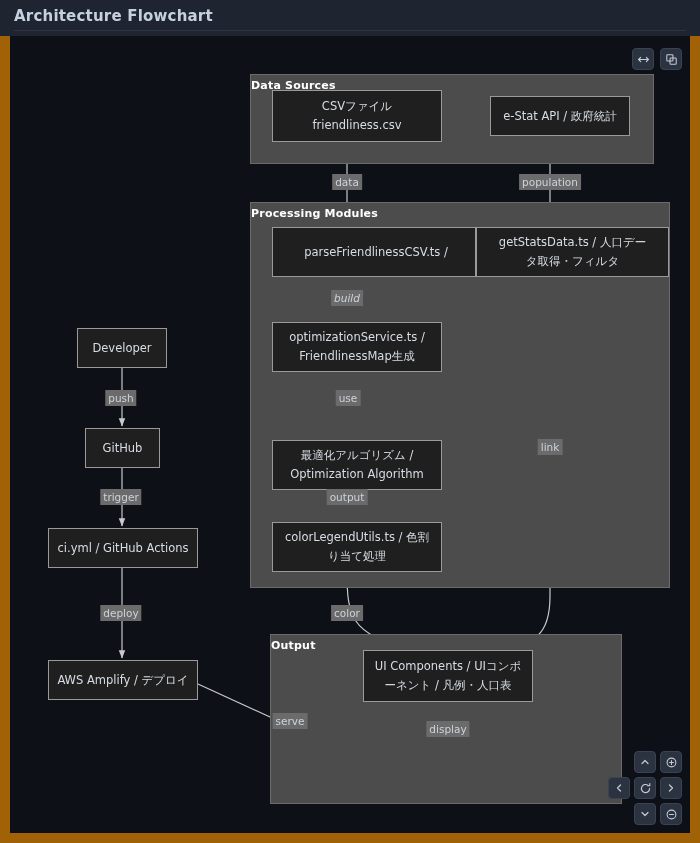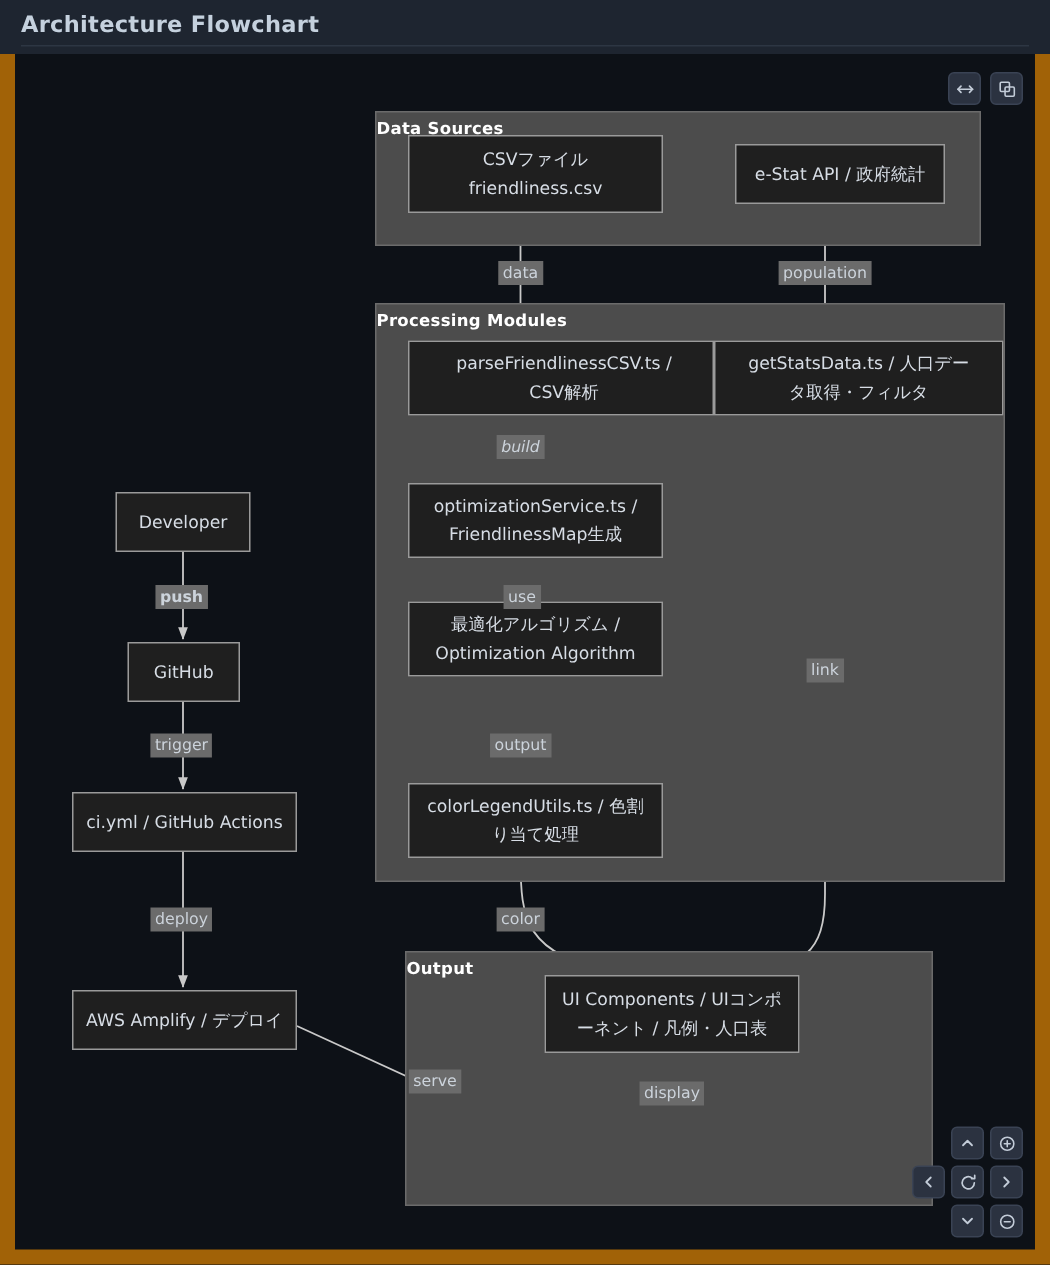--- a/index.html
+++ b/index.html
@@ -233,39 +233,38 @@
       </div>
     </div>
 
     <div class="node" style="left:480px; top:60px; width:140px; height:40px;">
       <span class="node-text">e-Stat API / 政府統計</span>
     </div>
 
     <div class="node two-line" style="left:262px; top:191px; width:204px; height:50px;padding-left:12px;">
       <div>
         <span class="node-text">parseFriendlinessCSV.ts /</span>
-        <span class="node-text">CSV解析</span>
       </div>
     </div>
 
     <div class="node two-line" style="left:466px; top:191px; width:193px; height:50px;">
       <div>
         <span class="node-text">getStatsData.ts / 人口デー</span>
         <span class="node-text">タ取得・フィルタ</span>
       </div>
     </div>
 
     <div class="node two-line" style="left:262px; top:286px; width:170px; height:50px;">
       <div>
         <span class="node-text">optimizationService.ts /</span>
         <span class="node-text">FriendlinessMap生成</span>
       </div>
     </div>
 
-    <div class="node two-line" style="left:262px; top:365px; width:170px; height:50px;">
+    <div class="node two-line" style="left:262px; top:404px; width:170px; height:50px;">
       <div>
         <span class="node-text">最適化アルゴリズム /</span>
         <span class="node-text">Optimization Algorithm</span>
       </div>
     </div>
 
     <div class="node two-line" style="left:262px; top:486px; width:170px; height:50px;">
       <div>
         <span class="node-text">colorLegendUtils.ts / 色割</span>
         <span class="node-text">り当て処理</span>
@@ -296,21 +295,21 @@
     </div>
 
 
     <div class="edge-label" style="left:337px; top:146px;">data</div>
     <div class="edge-label" style="left:540px; top:146px;">population</div>
     <div class="edge-label" style="left:337px; top:262px;font-style:italic;">build</div>
     <div class="edge-label" style="left:338px; top:362px;">use</div>
     <div class="edge-label" style="left:337px; top:461px;">output</div>
     <div class="edge-label" style="left:337px; top:577px;">color</div>
     <div class="edge-label" style="left:540px; top:411px;">link</div>
-    <div class="edge-label" style="left:111px; top:362px;font-weight:bold;">push</div>
+    <div class="edge-label" style="left:111px; top:362px;">push</div>
     <div class="edge-label" style="left:111px; top:461px;">trigger</div>
     <div class="edge-label" style="left:111px; top:577px;">deploy</div>
     <div class="edge-label" style="left:280px; top:685px;">serve</div>
     <div class="edge-label" style="left:438px; top:693px;">display</div>
 
     <div class="toolbar-top">
       <div class="tool-btn">
         <svg width="13" height="13" viewBox="0 0 16 16" fill="none" stroke="#c3ccd8" stroke-width="1.4" stroke-linecap="round" stroke-linejoin="round">
           <path d="M2 8 h12"></path>
           <path d="M4.5 5.5 L2 8 L4.5 10.5"></path>

